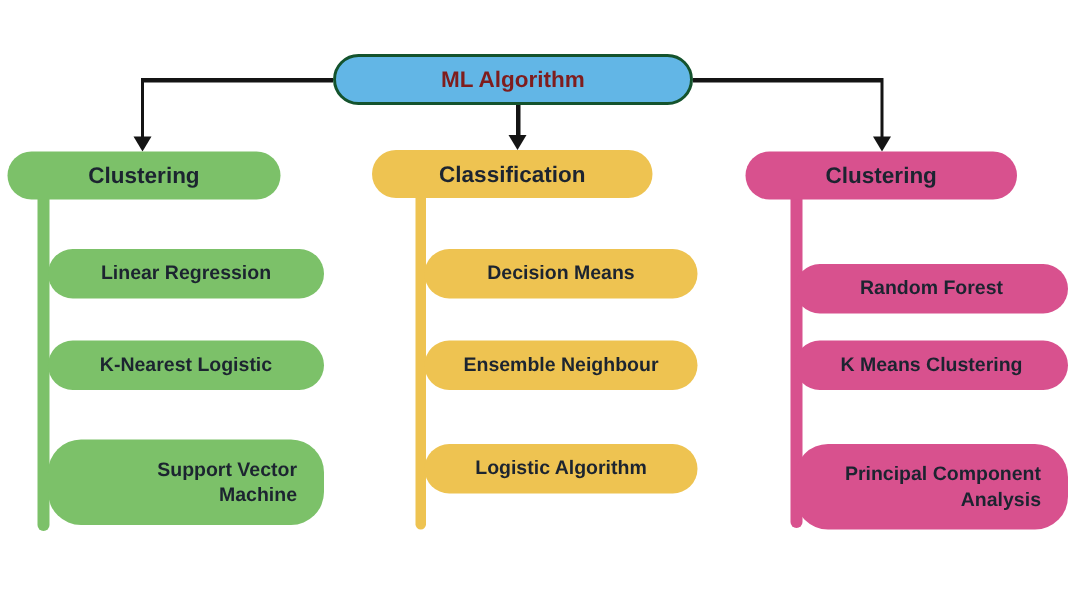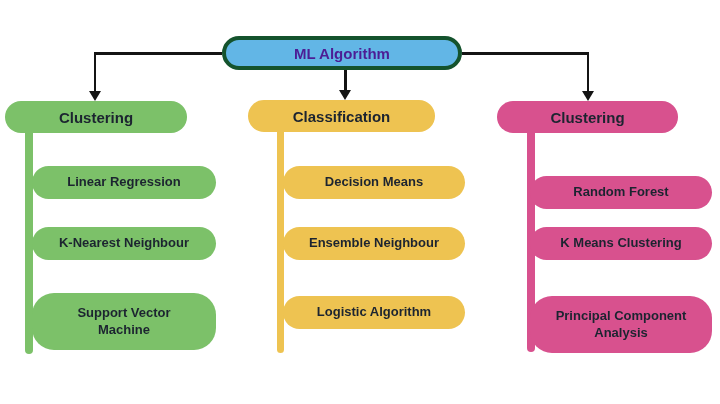--- a/index.html
+++ b/index.html
@@ -7,21 +7,21 @@
     position:relative;width:720px;height:404px;background:#ffffff;overflow:hidden;
     font-family:"Liberation Sans","DejaVu Sans",sans-serif;
   }
   .pill{
     position:absolute;display:flex;align-items:center;justify-content:center;
     text-align:center;font-weight:bold;color:#1c2430;box-sizing:border-box;
   }
   
   .root{
     left:222px;top:36px;width:240px;height:34px;border-radius:17px;
-    background:#62b6e6;border:4px solid #14532d;font-size:15px;color:#4c1d95;
+    background:#62b6e6;border:2px solid #14532d;font-size:15px;color:#7f1d1d;
   }
   
   .line{position:absolute;background:#141414;}
   .h-line{height:2.5px;}
   .v-line{width:2.5px;}
   .arrow-down{
     position:absolute;width:0;height:0;
     border-left:6px solid transparent;border-right:6px solid transparent;
     border-top:10px solid #141414;
   }
@@ -35,21 +35,21 @@
   .spine.green{left:25px;top:130px;width:8px;height:224px;background:#7cc169;}
   .spine.yellow{left:277px;top:130px;width:7px;height:223px;background:#eec351;}
   .spine.pink{left:527px;top:131px;width:8px;height:221px;background:#d8518e;}
   
   .item{font-size:13px;line-height:1.3;padding:4px 18px;border-radius:17px;}
   .col-green .item{left:32px;width:184px;background:#7cc169;}
   .col-yellow .item{left:283px;width:182px;background:#eec351;}
   .col-pink .item{left:530px;width:182px;background:#d8518e;}
   .r1{top:166px;height:33px;}
   .r2{top:227px;height:33px;}
-  .r3{top:296px;height:33px;}
+  .r3{top:296px;height:33px;text-align:right;}
   .r3.tall{top:293px;height:57px;border-radius:22px;}
   .col-pink .r1{top:176px;}
   .col-pink .r3.tall{top:296px;}
 </style>
 </head>
 <body>
 
 <div class="canvas">
 
   <div class="line h-line" style="left:94px;top:52px;width:128px;"></div>
@@ -72,21 +72,21 @@
   <div class="spine pink"></div>
 
   <div class="col-green">
     <div class="pill header green">
       <span>Clustering</span>
     </div>
     <div class="pill item r1">
       <span>Linear Regression</span>
     </div>
     <div class="pill item r2">
-      <span>K-Nearest Neighbour</span>
+      <span>K-Nearest Logistic</span>
     </div>
     <div class="pill item r3 tall">
       <span>Support Vector Machine</span>
     </div>
   </div>
 
   <div class="col-yellow">
     <div class="pill header yellow">
       <span>Classification</span>
     </div>

